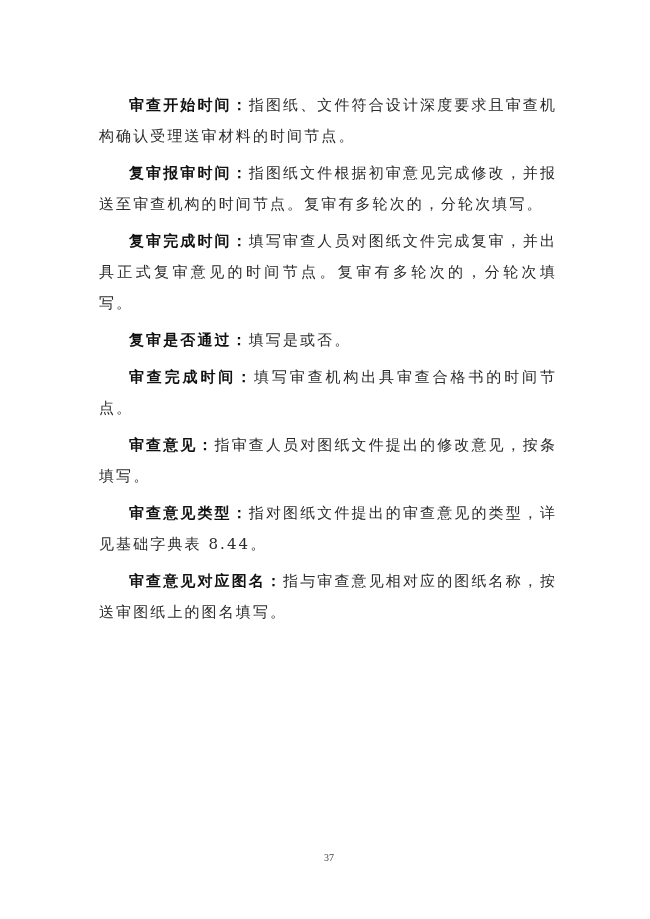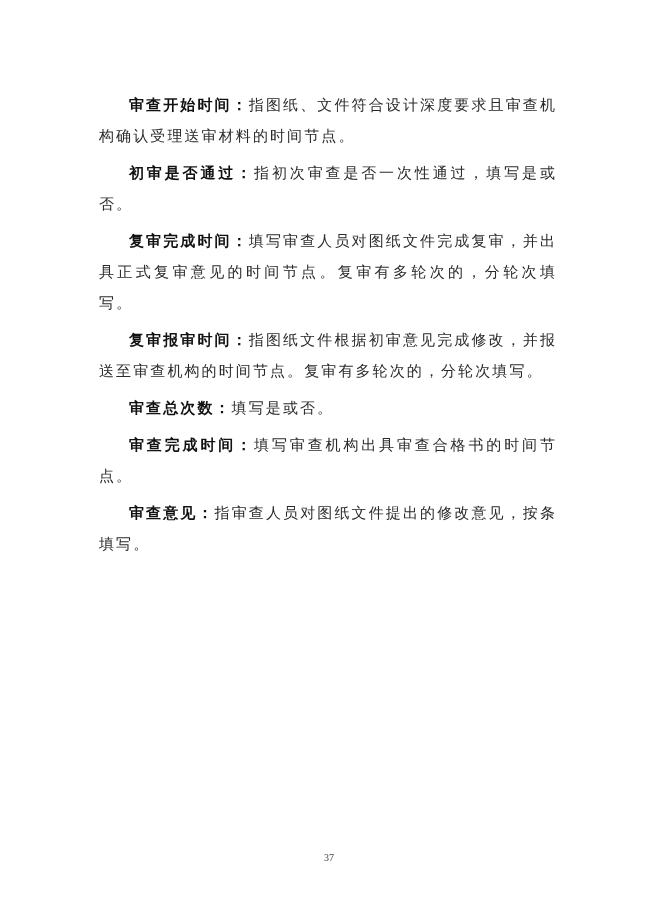--- a/index.html
+++ b/index.html
@@ -50,32 +50,35 @@
     }
   </style>
 </head>
 <body>
 
 <div class="page">
   <p class="para">
     <span class="term">审查开始时间：</span><span class="desc">指图纸、文件符合设计深度要求且审查机构确认受理送审材料的时间节点。</span>
   </p>
   <p class="para">
-    <span class="term">初审是否通过：</span><span class="desc">指初次审查是否一次性通过，填写是或否。</span>
+    <span class="term">复审报审时间：</span><span class="desc">指图纸文件根据初审意见完成修改，并报送至审查机构的时间节点。复审有多轮次的，分轮次填写。</span>
   </p>
   <p class="para">
     <span class="term">复审完成时间：</span><span class="desc">填写审查人员对图纸文件完成复审，并出具正式复审意见的时间节点。复审有多轮次的，分轮次填写。</span>
   </p>
   <p class="para">
-    <span class="term">复审报审时间：</span><span class="desc">指图纸文件根据初审意见完成修改，并报送至审查机构的时间节点。复审有多轮次的，分轮次填写。</span>
-  </p>
-  <p class="para">
-    <span class="term">审查总次数：</span><span class="desc">填写是或否。</span>
+    <span class="term">复审是否通过：</span><span class="desc">填写是或否。</span>
   </p>
   <p class="para">
     <span class="term">审查完成时间：</span><span class="desc">填写审查机构出具审查合格书的时间节点。</span>
   </p>
   <p class="para">
     <span class="term">审查意见：</span><span class="desc">指审查人员对图纸文件提出的修改意见，按条填写。</span>
   </p>
+  <p class="para">
+    <span class="term">审查意见类型：</span><span class="desc">指对图纸文件提出的审查意见的类型，详见基础字典表 8.44。</span>
+  </p>
+  <p class="para">
+    <span class="term">审查意见对应图名：</span><span class="desc">指与审查意见相对应的图纸名称，按送审图纸上的图名填写。</span>
+  </p>
 </div>
 
 <div class="page-number">37</div>
 
 </body></html>

